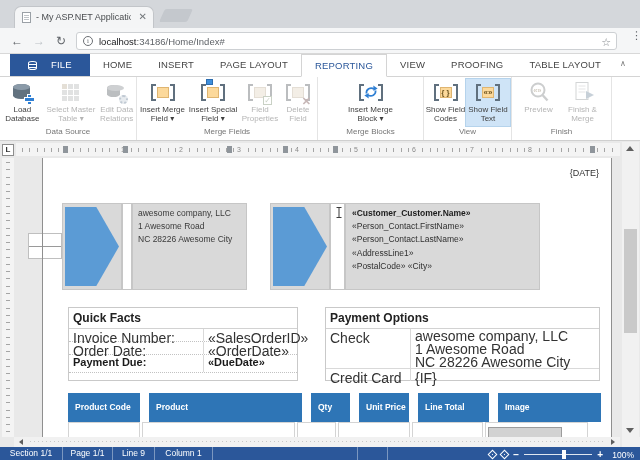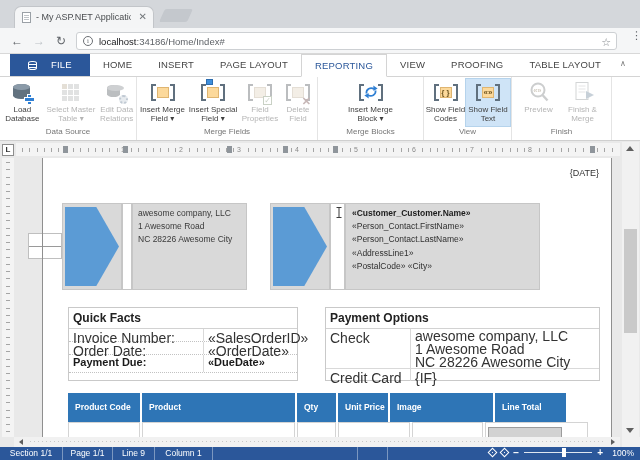--- a/index.html
+++ b/index.html
@@ -111,42 +111,42 @@
   .secbox{position:absolute;border:1px solid #c9c9c9;background:#fff}
   .sectitle{height:21px;border-bottom:1px solid #d2d2d2;font-size:12px;font-weight:bold;color:#222;
         line-height:20px;padding-left:4px}
   .frow{display:flex;font-size:14px;color:#333}
   .frow .lab{flex:none;border-right:1px solid #d9d9d9;padding:1px 0 0 4px}
   .frow .val{padding:1px 0 0 4px}
   .dotted{border-bottom:1px dotted #c2c2c2}
   .bigrow{font-size:11px;font-weight:bold;color:#1a1a1a}
   .multiline div{line-height:13px}
 
-  .phead{position:absolute;left:26px;top:235px;display:flex;gap:2px}
+  .phead{position:absolute;left:26px;top:235px;display:flex;gap:9px}
   .phead .hc{height:29px;background:#2e75b6;color:#fff;font-size:8.5px;font-weight:bold;
         line-height:28px;padding-left:7px;white-space:nowrap;overflow:hidden}
   .prow{position:absolute;left:26px;top:264px;display:flex;gap:2px}
   .prow .pc{height:16px;background:#fff;border:1px solid #d4d4d4}
   .imgph{position:absolute;left:446px;top:269px;width:74px;height:14px;background:#d2d2d2;border:1px solid #9c9c9c}
 
   .vscroll{position:absolute;left:622px;top:1px;width:17px;height:295px;background:#f1f1f1}
   .vthumb{position:absolute;left:2px;top:87px;width:13px;height:104px;background:#c9c9c9}
   .hscroll{position:absolute;left:14px;top:296px;width:606px;height:10px;background:#f1f1f1}
   .hscroll .dots{position:absolute;left:16px;right:16px;top:4px;height:1px;
         background:repeating-linear-gradient(90deg,#c7c7c7 0 1px,transparent 1px 4px)}
   .scorner{position:absolute;left:622px;top:296px;width:18px;height:10px;background:#f1f1f1}
   .tri{width:0;height:0;position:absolute}
   .tri.up{border-left:4px solid transparent;border-right:4px solid transparent;border-bottom:5px solid #5f5f5f;left:4px;top:4px}
   .tri.down{border-left:4px solid transparent;border-right:4px solid transparent;border-top:5px solid #5f5f5f;left:4px;bottom:4px}
   .tri.left{border-top:3px solid transparent;border-bottom:3px solid transparent;border-right:4px solid #5f5f5f;left:5px;top:2px}
   .tri.right{border-top:3px solid transparent;border-bottom:3px solid transparent;border-left:4px solid #5f5f5f;right:5px;top:2px}
 
   
   .statusbar{position:absolute;left:0;top:447px;width:640px;height:13px;background:#2b579a;color:#fff;
-        display:flex;align-items:flex-start;font-size:8.5px}
+        display:flex;align-items:flex-end;font-size:8.5px}
   .sseg{height:13px;line-height:13px;text-align:center;border-right:1px solid rgba(255,255,255,.38)}
   .zoomcluster{margin-left:auto;display:flex;align-items:center;gap:5px;padding-right:6px}
   .fit{width:7px;height:7px;border:1px solid #fff;transform:rotate(45deg);position:relative}
   .fit::before{content:"";position:absolute;left:2px;top:2px;width:1px;height:1px;background:#fff}
   .zbtn{font-size:10px;line-height:11px;font-weight:bold}
   .ztrack{position:relative;width:68px;height:9px}
   .ztrack::before{content:"";position:absolute;left:0;right:0;top:4px;height:1px;background:rgba(255,255,255,.85)}
   .zhandle{position:absolute;left:38px;top:0;width:4px;height:9px;background:#fff}
   .zval{width:26px;text-align:right}
 </style>
@@ -419,22 +419,22 @@
           <span class="lab" style="width:85px">Credit Card</span>
           <span class="val">{IF}</span>
         </div>
       </div>
 
       <div class="phead">
         <div class="hc" style="width:72px">Product Code</div>
         <div class="hc" style="width:153px">Product</div>
         <div class="hc" style="width:39px">Qty</div>
         <div class="hc" style="width:50px">Unit Price</div>
+        <div class="hc" style="width:71px">Line Total</div>
         <div class="hc" style="width:103px">Image</div>
-        <div class="hc" style="width:71px">Line Total</div>
       </div>
       <div class="prow">
         <div class="pc" style="width:72px"></div>
           <div class="pc" style="width:153px"></div>
         <div class="pc" style="width:39px"></div>
           <div class="pc" style="width:72px"></div>
         <div class="pc" style="width:71px"></div>
           <div class="pc" style="width:103px"></div>
       </div>
       <div class="imgph"></div>

